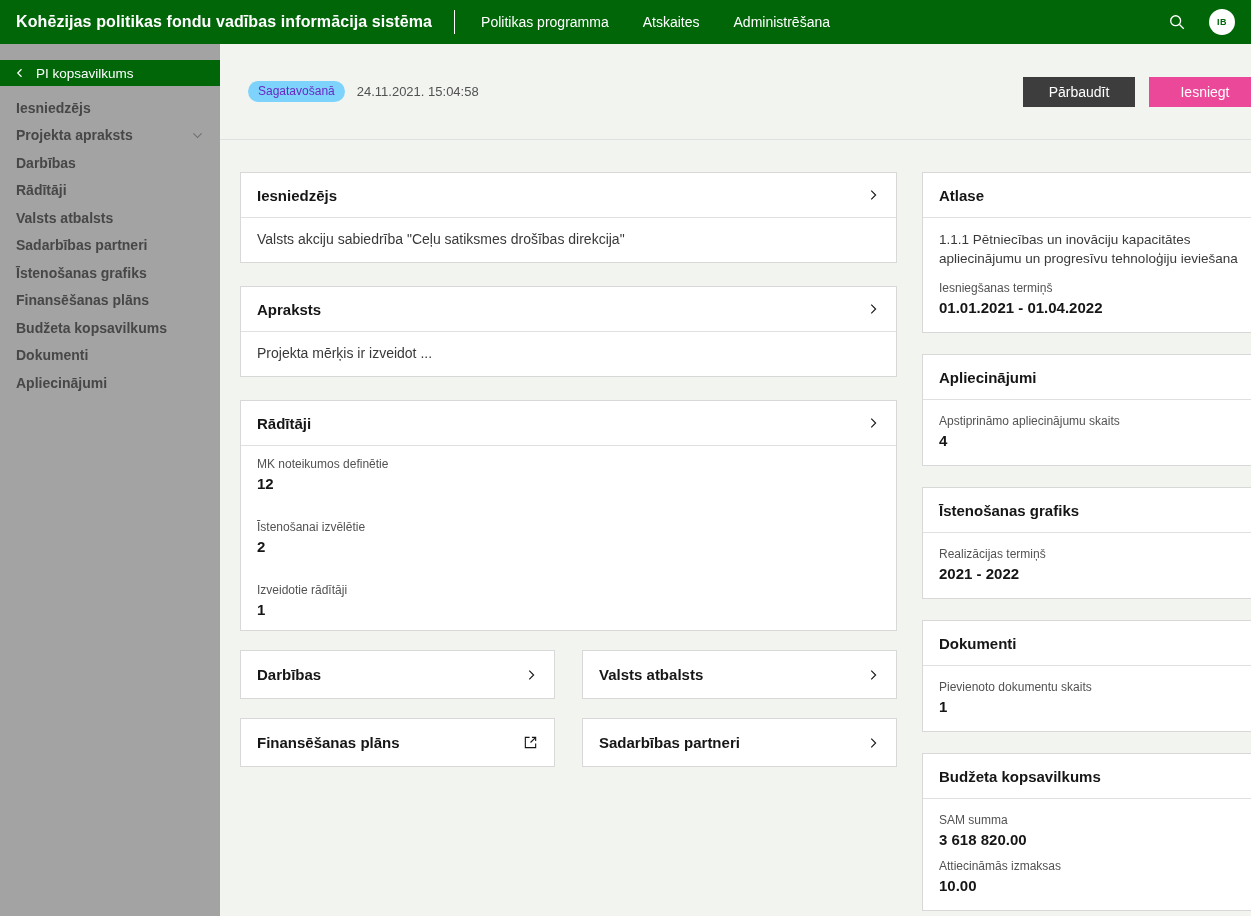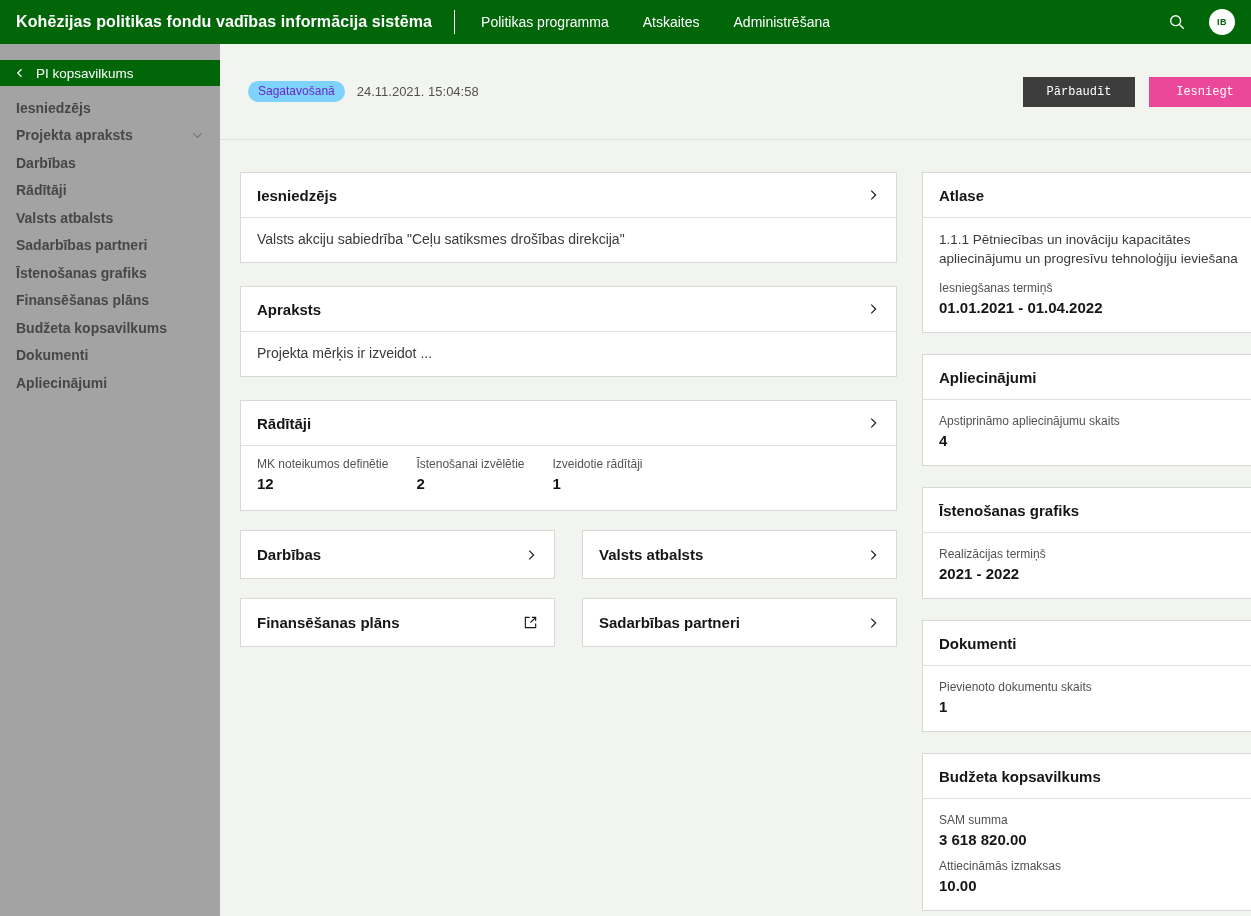--- a/index.html
+++ b/index.html
@@ -23,40 +23,40 @@
   .sidebar-item { height:27.5px; display:flex; align-items:center; justify-content:space-between; padding:0 16px; font-size:14px; font-weight:bold; color:#474747; cursor:pointer; }
   .sidebar-item .chev-down { color:#6f6f6f; }
 
   .main { flex:1; display:flex; flex-direction:column; }
 
   
   .page-header { height:96px; border-bottom:1px solid #e0e0e3; display:flex; align-items:center; padding:0 34px 0 28px; }
   .status-badge { background:#7dd3fc; color:#6929c4; font-size:12px; padding:3px 10px 4px; border-radius:12px; }
   .timestamp { font-size:13px; color:#525252; margin-left:12px; }
   .header-actions { margin-left:auto; display:flex; gap:14px; }
-  .btn { height:30px; min-width:112px; border:none; font-family:Liberation Mono, monospace; font-size:12px; color:#fff; padding:0 18px; cursor:pointer; }
+  .btn { height:30px; min-width:112px; border:none; font-family:Liberation Sans, sans-serif; font-size:14px; color:#fff; padding:0 18px; cursor:pointer; }
   .btn-dark { background:#3d3d3d; }
   .btn-green { background:#ec4899; }
 
   
   .content { display:flex; padding:32px 13px 0 20px; gap:25px; }
   .col-main { width:657px; flex-shrink:0; display:flex; flex-direction:column; }
   .col-aside { width:360px; flex-shrink:0; display:flex; flex-direction:column; }
 
   .card { background:#fff; border:1px solid #d8d8d8; }
   .card-head { height:44px; display:flex; align-items:center; justify-content:space-between; padding:0 16px; cursor:pointer; }
   .card-title { font-size:15px; font-weight:bold; color:#161616; }
   .card-divider { border-top:1px solid #e0e0e0; }
   .card-body { padding:13px 16px 15px; font-size:14px; color:#393939; }
 
   .mb23 { margin-bottom:23px; }
   .mb19 { margin-bottom:19px; }
   .mb21 { margin-bottom:21px; }
 
-  .stats-row { display:flex; gap:28px; padding:11px 16px 18px; }
+  .stats-row { display:flex; gap:28px; padding:11px 16px 12px;flex-direction:column; }
   .stat-label { font-size:12px; color:#525252; }
   .stat-value { font-size:15px; font-weight:bold; color:#161616; margin-top:4px; }
 
   .small-row { display:flex; gap:27px; }
   .small-card { width:315px; height:49px; background:#fff; border:1px solid #d8d8d8; display:flex; align-items:center; justify-content:space-between; padding:0 16px; cursor:pointer; }
 
   .aside-body { padding:12px 16px 16px; }
   .aside-label { font-size:12px; color:#525252; margin-top:2px; }
   .aside-value { font-size:15px; font-weight:bold; color:#161616; margin-top:4px; }
   .aside-desc { font-size:13.5px; color:#393939; line-height:1.42; }

